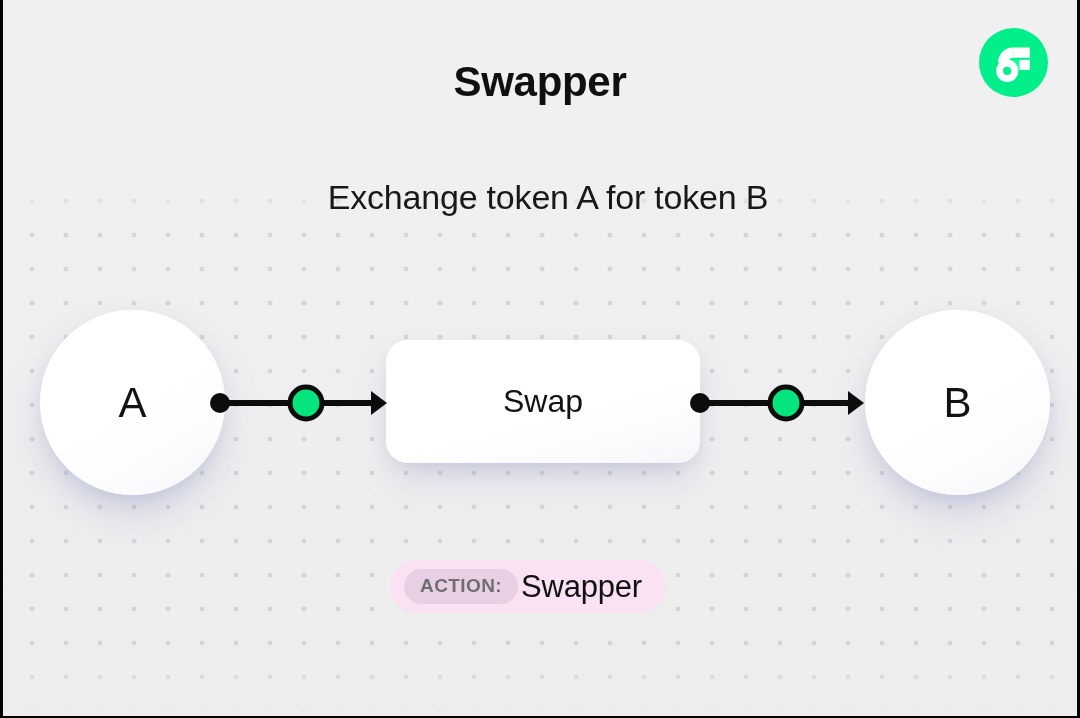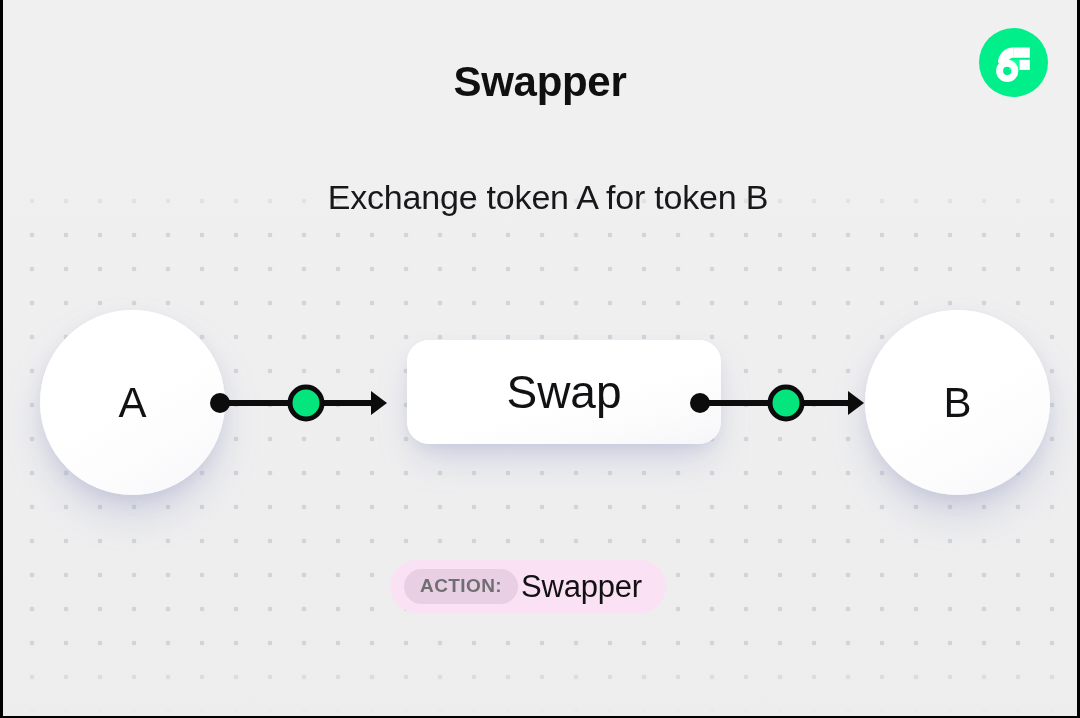--- a/index.html
+++ b/index.html
@@ -99,34 +99,34 @@
     justify-content: center;
     font-size: 42px;
     color: #111214;
     font-weight: 400;
   }
   .node-a { left: 37px;  top: 310px; }
   .node-b { left: 862px; top: 310px; }
 
   .node-box {
     position: absolute;
-    left: 404px;
+    left: 383px;
     top: 340px;
     width: 314px;
-    height: 104px;
+    height: 123px;
     border-radius: 22px;
     background: linear-gradient(165deg,#ffffff 0%,#ffffff 55%,#fbfbfc 80%,#f6f6f9 100%);
     box-shadow:
       0 20px 36px -10px rgba(146,152,196,0.38),
       0 6px 16px -4px rgba(150,155,190,0.22),
       inset 0 1px 0 rgba(255,255,255,0.95);
     display: flex;
     align-items: center;
     justify-content: center;
-    font-size: 46px;
+    font-size: 32px;
     color: #111214;
   }
 
   
   .edges { position: absolute; left: 0; top: 0; width: 1074px; height: 716px; z-index: 7; pointer-events: none; }
 
   
   .action-badge {
     position: absolute;
     left: 50%;

